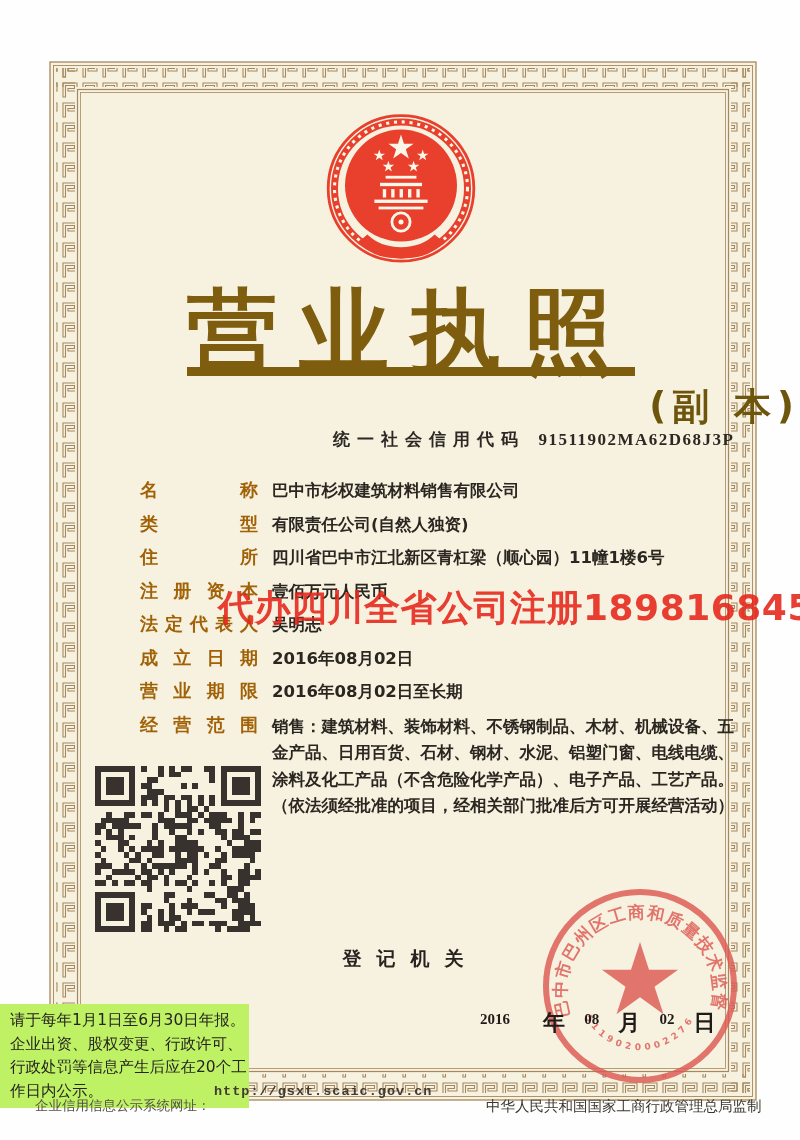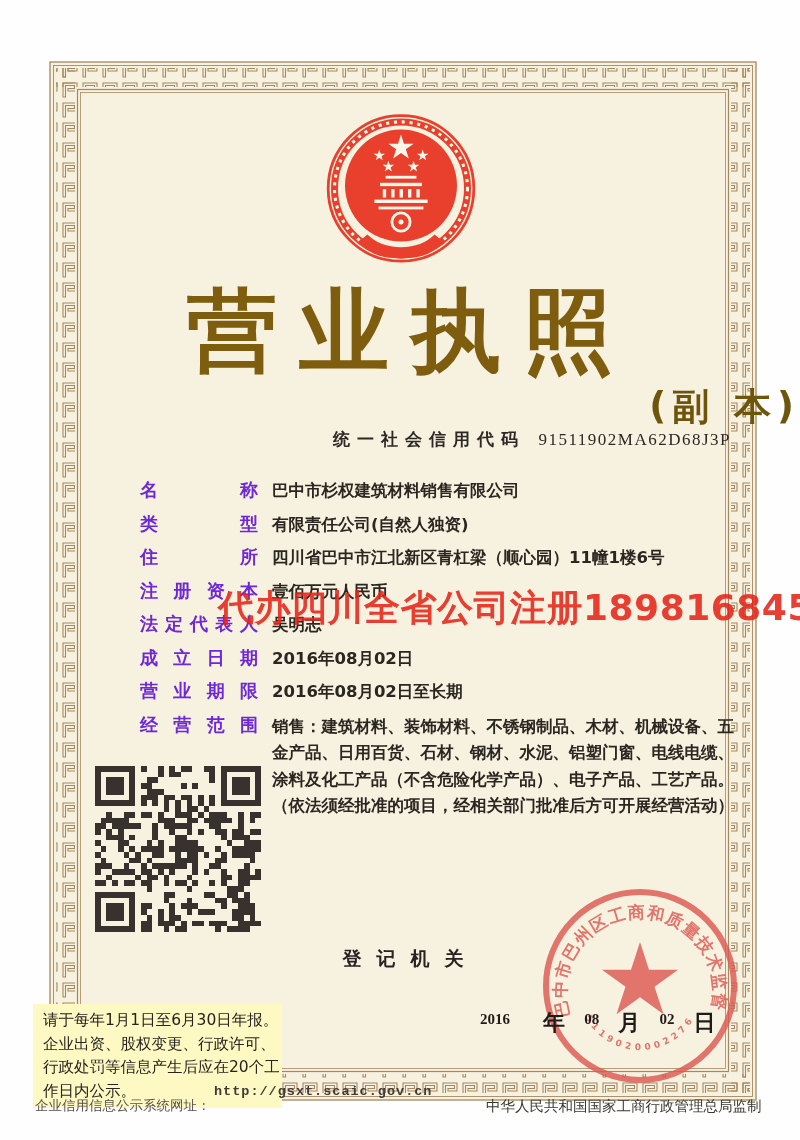--- a/index.html
+++ b/index.html
@@ -16,38 +16,39 @@
 
   
   #emblem { left:313px; top:110px; width:176px; height:168px; }
 
   
   #title {
     left:0; top:284px; width:800px; text-align:center;
     font-size:90px; font-weight:900; color:#7e5e0e;
     letter-spacing:22px; text-indent:22px; line-height:1.05;
     white-space:nowrap;
+    text-decoration:underline;
   }
   #subtitle {
     left:0; top:382px; width:800px; text-align:right;
     font-size:37px; font-weight:700; color:#6d550c;
     letter-spacing:6px; text-indent:6px;
   }
   #code-line {
     left:333px; top:428px; white-space:nowrap;
     font-size:17px; color:#2c2823;
   }
   #code-line .lbl { font-weight:700; letter-spacing:7px; }
-  #code-line .val { font-family:"Liberation Serif","DejaVu Serif",serif; font-weight:400; letter-spacing:1.5px; margin-left:8px; }
+  #code-line .val { font-family:"Liberation Serif","DejaVu Serif",serif; font-weight:700; letter-spacing:1.5px; margin-left:8px; }
 
   
   #fields { left:140px; top:478px; width:600px; }
   .frow { display:flex; align-items:flex-start; margin-bottom:8.5px; }
   .flabel {
-    flex:0 0 118px; font-size:18px; font-weight:600; color:#6d28d9;
+    flex:0 0 118px; font-size:18px; font-weight:600; color:#a16207;
     text-align:justify; text-align-last:justify; line-height:24px;
   }
   .fvalue {
     flex:1; margin-left:14px; font-size:16.5px; font-weight:600;
     color:#2a2620; line-height:24px; padding-top:1px;
   }
   .frow.scope .fvalue { line-height:26.5px; width:468px; }
 
   
   #watermark {
@@ -68,23 +69,22 @@
 
   
   #stamp { left:538px; top:884px; width:204px; height:204px; opacity:.82; z-index:10; }
   #date-line { left:480px; top:1008px; width:260px; z-index:20; white-space:nowrap; color:#1e1b18; }
   #date-line .num { font-size:15px; font-weight:700; position:relative; top:-6px; font-family:"Liberation Serif","DejaVu Serif",serif; }
   #date-line .cn  { font-size:22px; font-weight:700; }
   #date-line .gap1{ margin-left:28px; } #date-line .gap2{ margin-left:14px; }
 
   
   #note-patch {
-    left:0; top:1004px; width:249px; height:104px; background:#fef9c3; z-index:40;
+    left:0; top:1004px; width:249px; height:104px; background:#bef264; z-index:40;
     padding:5px 0 0 10px;
-    margin-left:33px;
   }
   #note-text { font-size:15.5px; line-height:23.5px; color:#262320; white-space:pre-line; font-weight:500; }
 
   
   #site-label { left:35px; top:1097px; font-size:13.5px; color:#56504a; z-index:41; }
   #site-url   { left:214px; top:1084px; font-family:"Liberation Mono","DejaVu Sans Mono",monospace;
                 font-size:13.5px; font-weight:700; color:#413b34; letter-spacing:1px; z-index:41; }
   #supervisor { left:486px; top:1097px; font-size:14.5px; color:#3a362f; z-index:41; }
 </style>
 </head>

